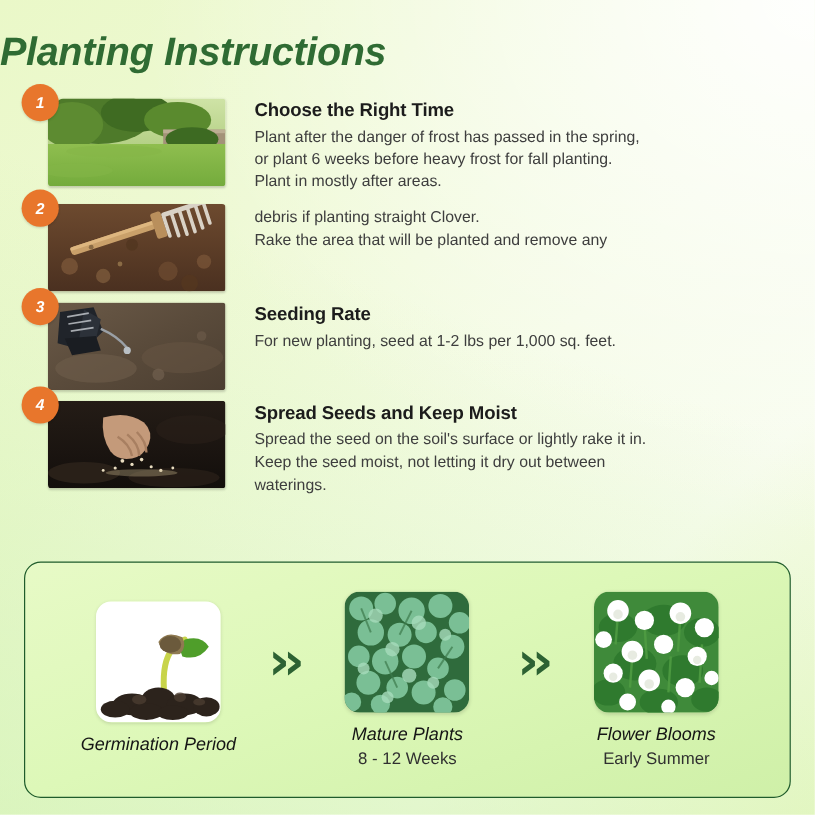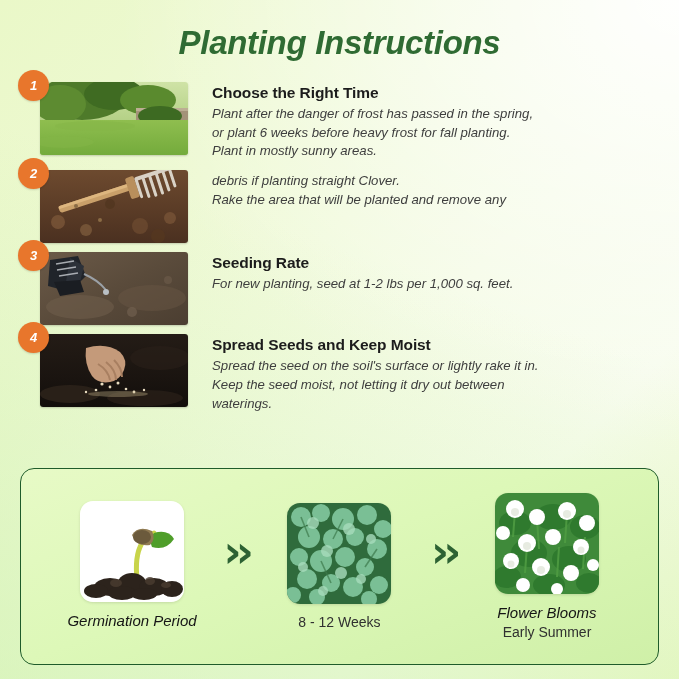--- a/index.html
+++ b/index.html
@@ -17,21 +17,21 @@
   }
   .page {
     position: absolute; inset: 0;
     background: linear-gradient(200deg, rgba(234,248,200,0.0) 40%, rgba(198,240,160,0.55) 100%);
   }
   .inner { position: absolute; inset: 0; }
 
   
   .title {
     position: absolute; left: 0; right: 0; top: 24px;
-    text-align: center;
+    text-align: left;
     font-size: 33px;
     font-weight: bold;
     font-style: italic;
     color: #2f6b33;
     letter-spacing: -0.3px;
   }
 
   
   .steps { position: absolute; left: 0; top: 82px; right: 0; }
   .step {
@@ -62,21 +62,21 @@
     font-style: italic;
     display: flex; align-items: center; justify-content: center;
     z-index: 3;
     box-shadow: 0 1px 2px rgba(0,0,0,0.15);
   }
   .step-text { padding-left: 24px; padding-top: 2px; }
   .step-title {
     font-size: 15.5px; font-weight: bold; color: #1c1c1c;
     margin-bottom: 3px; letter-spacing: -0.1px;
   }
-  .step-body { font-size: 13.2px; color: #3e3e3e; line-height: 1.42; font-style: italic; }
+  .step-body { font-size: 13.2px; color: #3e3e3e; line-height: 1.42; }
   .step-body div { white-space: nowrap; }
 
   
   .timeline {
     position: absolute;
     left: 20px; right: 20px; bottom: 14px;
     height: 197px;
     border: 1.6px solid #1f5c2b;
     border-radius: 14px;
     background: linear-gradient(160deg, #e7fac6 0%, #ddf8b8 45%, #cff0a8 100%);
@@ -147,21 +147,21 @@
             <ellipse cx="55" cy="44" rx="40" ry="5" fill="#85b648" opacity="0.6"></ellipse>
             <ellipse cx="24" cy="60" rx="30" ry="6" fill="#84b547" opacity="0.5"></ellipse>
           </svg>
         </div>
       </div>
       <div class="step-text">
         <div class="step-title">Choose the Right Time</div>
         <div class="step-body">
           <div>Plant after the danger of frost has passed in the spring,</div>
           <div>or plant 6 weeks before heavy frost for fall planting.</div>
-          <div>Plant in mostly sunny areas.</div>
+          <div>Plant in mostly after areas.</div>
         </div>
       </div>
     </div>
 
     <div class="step">
       <div class="thumb-wrap">
         <div class="badge">2</div>
         <div class="thumb">
           <svg viewBox="0 0 148 73" preserveAspectRatio="none">
             <defs>
@@ -358,20 +358,21 @@
                 <circle cx="36" cy="88" r="5"></circle>
           </g>
           <g stroke="#3d7a4c" stroke-width="1.6" opacity="0.7" fill="none">
             <path d="M14 14 L22 34"></path>
                 <path d="M56 16 L46 36"></path>
             <path d="M34 58 L44 80"></path>
                 <path d="M90 46 L78 64"></path>
           </g>
         </svg>
       </div>
+      <div class="stage-label">Mature Plants</div>
       <div class="stage-value">8 - 12 Weeks</div>
     </div>
 
     <div class="arrow">››</div>
 
     <div class="stage">
       <div class="stage-img">
         <svg viewBox="0 0 104 101" preserveAspectRatio="none">
           <rect width="104" height="101" fill="#3f8a3a"></rect>
           <g fill="#2f7a2e">

